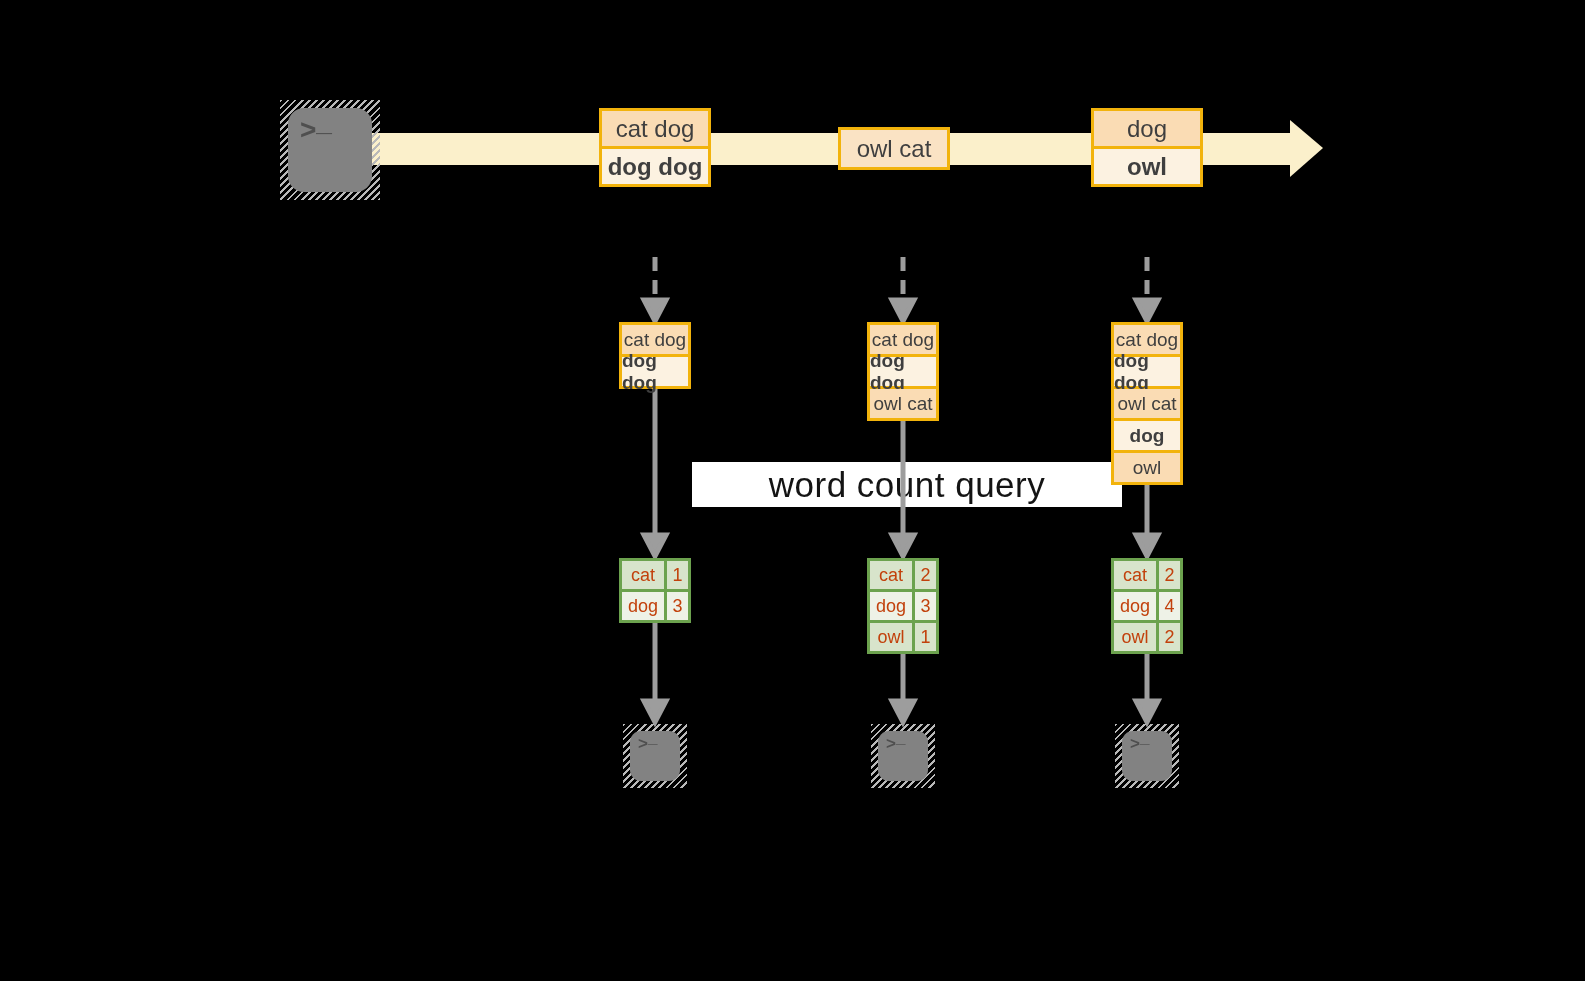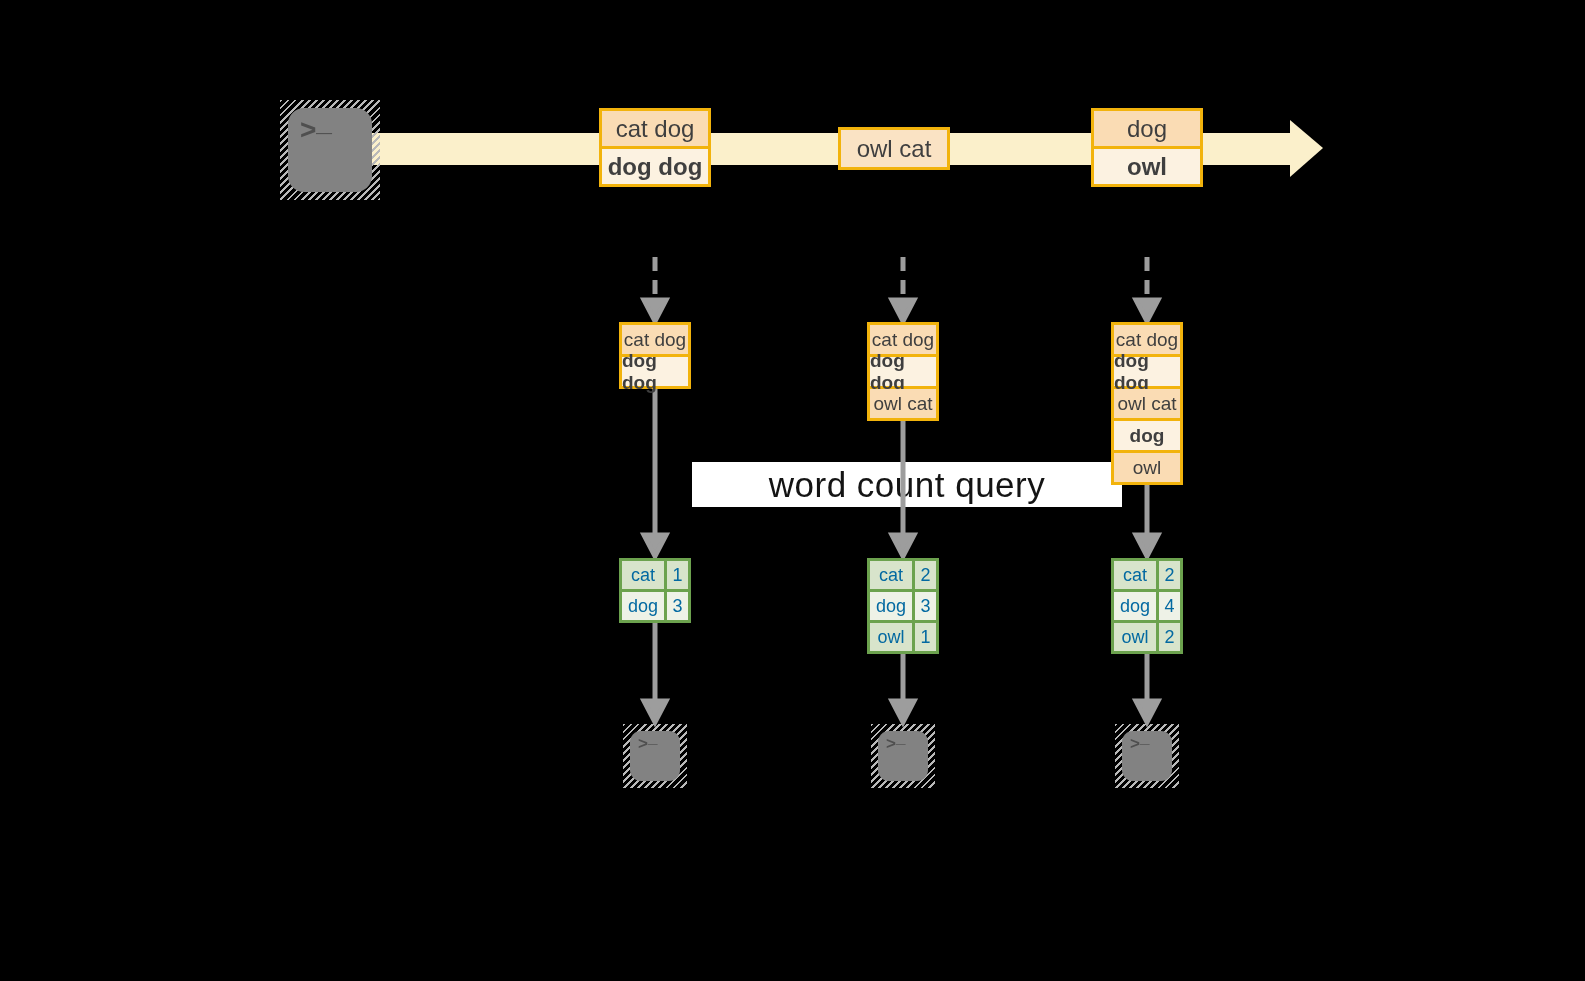--- a/index.html
+++ b/index.html
@@ -17,21 +17,21 @@
   .obox.big .orow{height:35px;font-size:24px;}
   .obox.single .orow{height:37px;font-size:24px;}
   .obox.small .orow{height:29px;font-size:19px;}
   .f-peach{background:var(--peach,#FADCB4);}
   .f-cream{background:var(--cream,#FCF2E1);font-weight:bold;}
   .f-peach2{background:var(--peach2,#FAE3C4);}
   
   .gtable{position:absolute;z-index:3;border:3px solid var(--green,#6CA24E);background:var(--green,#6CA24E);
       display:flex;flex-direction:column;gap:3px;box-sizing:border-box;}
   .grow{display:flex;gap:3px;height:28px;}
-  .gcell{display:flex;align-items:center;justify-content:center;font-size:18px;color:#0369a1;}
+  .gcell{display:flex;align-items:center;justify-content:center;font-size:18px;color:#c2410c;}
   .gcell.lab{width:42px;}
   .gcell.val{width:21px;flex:1;}
   .g-dark{background:var(--g1,#D8E4CB);}
   .g-light{background:var(--g2,#EEF2E7);}
   
   .terminal{position:absolute;z-index:3;
       background:repeating-linear-gradient(135deg, #b9b9b9 0 2px, rgba(0,0,0,0) 2px 5px);}
   .terminal-inner{position:absolute;background:#828282;}
   .terminal-lg{width:100px;height:100px;}
   .terminal-lg .terminal-inner{left:8px;top:8px;right:8px;bottom:8px;border-radius:16px;}

